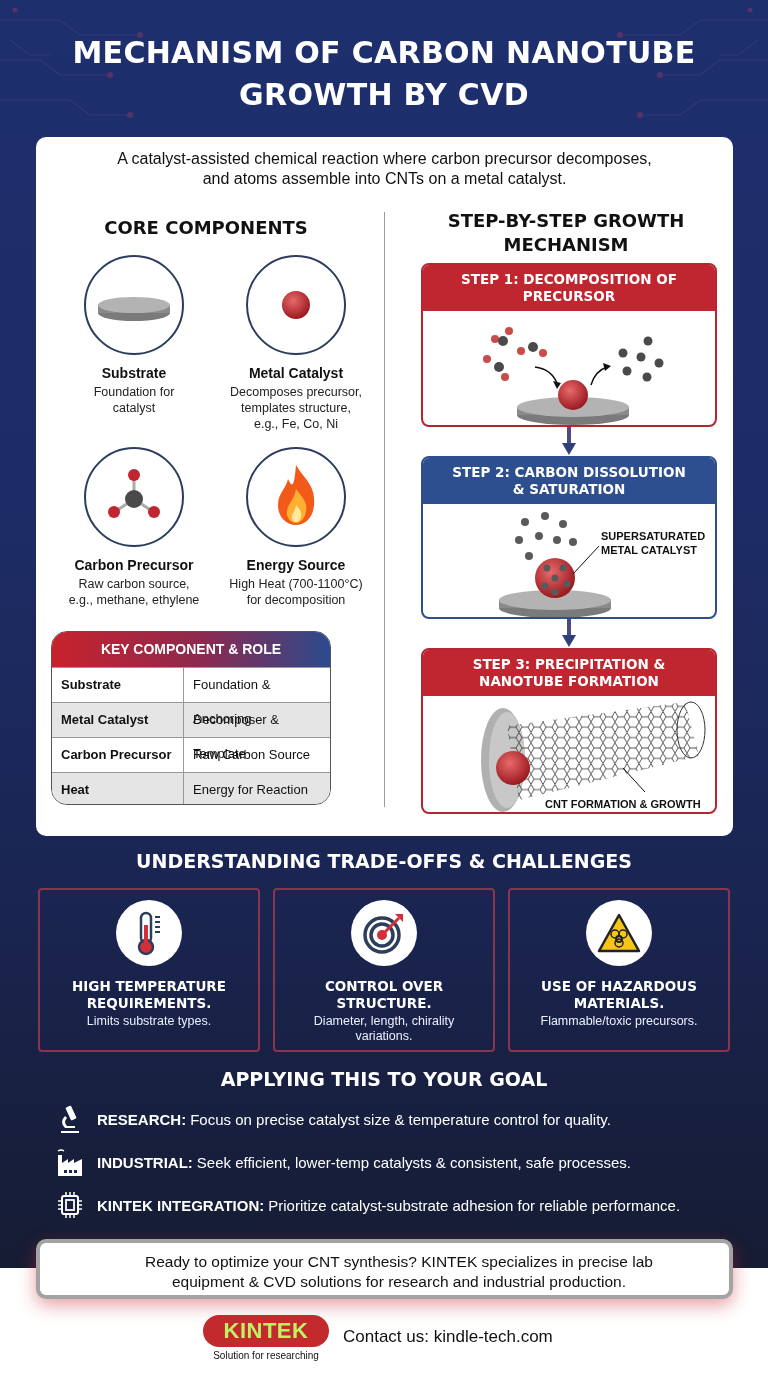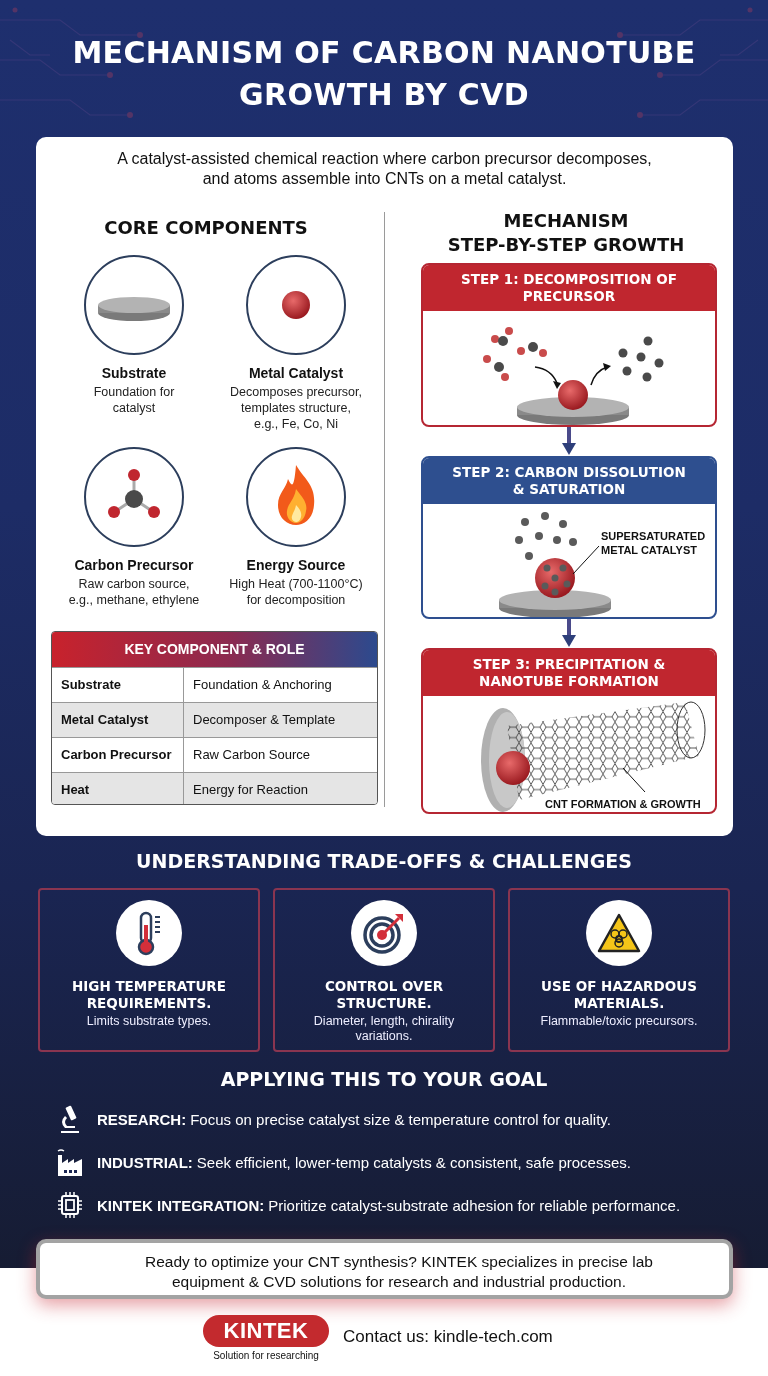--- a/index.html
+++ b/index.html
@@ -32,22 +32,22 @@
   .core-title { position: absolute; left: 0; top: 80px; width: 340px; }
   .comp { position: absolute; width: 160px; text-align: center; }
   .comp .circle {
     width: 100px; height: 100px; border-radius: 50%; border: 2px solid #2c3e5c;
     margin: 0 auto; position: relative; background: #fff;
   }
   .comp .name { font-weight: 700; font-size: 14px; color: #111; margin-top: 10px; }
   .comp .desc { font-size: 12.5px; color: #222; line-height: 16px; margin-top: 3px; }
 
   .table {
-    position: absolute; left: 15px; top: 494px; width: 327px; height: 174px;
-    border: 1px solid #555; border-radius: 4px; overflow: hidden;
+    position: absolute; left: 15px; top: 494px; width: 280px; height: 174px;
+    border: 1px solid #555; border-radius: 16px; overflow: hidden;
   }
   .table .thead {
     height: 35px; line-height: 35px; text-align: center; color: #fff; font-weight: 700; font-size: 14px;
     background: linear-gradient(90deg, #c8222c 0%, #8b2a50 55%, #2c4a8e 100%);
   }
   .table .row { display: flex; height: 35px; border-top: 1px solid #999; }
   .table .row:nth-child(odd) { background: #e5e5e5; }
   .table .row .c1 { width: 132px; padding-left: 9px; font-weight: 700; font-size: 13px; line-height: 34px; border-right: 1px solid #999; color:#111;}
   .table .row .c2 { flex: 1; padding-left: 9px; font-size: 13px; line-height: 34px; color:#111;}
 
@@ -90,21 +90,21 @@
   .goal b { font-weight: 700; margin-right: 4px; }
 
   .cta {
     position: absolute; left: 36px; top: 1239px; width: 697px; height: 60px;
     background: #fff; border-radius: 10px; border: 4px solid #a3a3a3;
     box-shadow: 0 6px 18px rgba(200,40,50,0.45);
     text-align: center; font-size: 15.5px; line-height: 20px; color: #111; padding-top: 9px; padding-left: 29px;
   }
   .logo {
     position: absolute; left: 203px; top: 1315px; width: 126px; height: 32px;
-    background: #c32a2e; border-radius: 16px; color: #ffffff; font-weight: 700; font-size: 22px;
+    background: #c32a2e; border-radius: 16px; color: #bef264; font-weight: 700; font-size: 22px;
     text-align: center; line-height: 32px; letter-spacing: 0.5px;
   }
   .tagline { position: absolute; left: 203px; top: 1350px; width: 126px; text-align: center; font-size: 10px; color: #111; }
   .contact { position: absolute; left: 343px; top: 1327px; font-size: 17px; color: #111; }
 </style>
 </head>
 <body>
 
 <div class="bg">
   <svg class="circuit" viewBox="0 0 768 140">
@@ -231,22 +231,22 @@
       <div class="c1">Carbon Precursor</div>
       <div class="c2">Raw Carbon Source</div>
     </div>
     <div class="row">
       <div class="c1">Heat</div>
       <div class="c2">Energy for Reaction</div>
     </div>
   </div>
 
   <div class="h2 steps-title">
+    <div>STEP-BY-STEP GROWTH</div>
     <div>MECHANISM</div>
-    <div>STEP-BY-STEP GROWTH</div>
   </div>
 
   <div class="step red" style="top:126px; height:164px;">
     <div class="sh">
       <div>STEP 1: DECOMPOSITION OF</div>
       <div>PRECURSOR</div>
     </div>
     <svg width="292" height="126" viewBox="0 0 292 126">
       <g fill="#c94b4b">
           <circle cx="72" cy="28" r="4"></circle>

